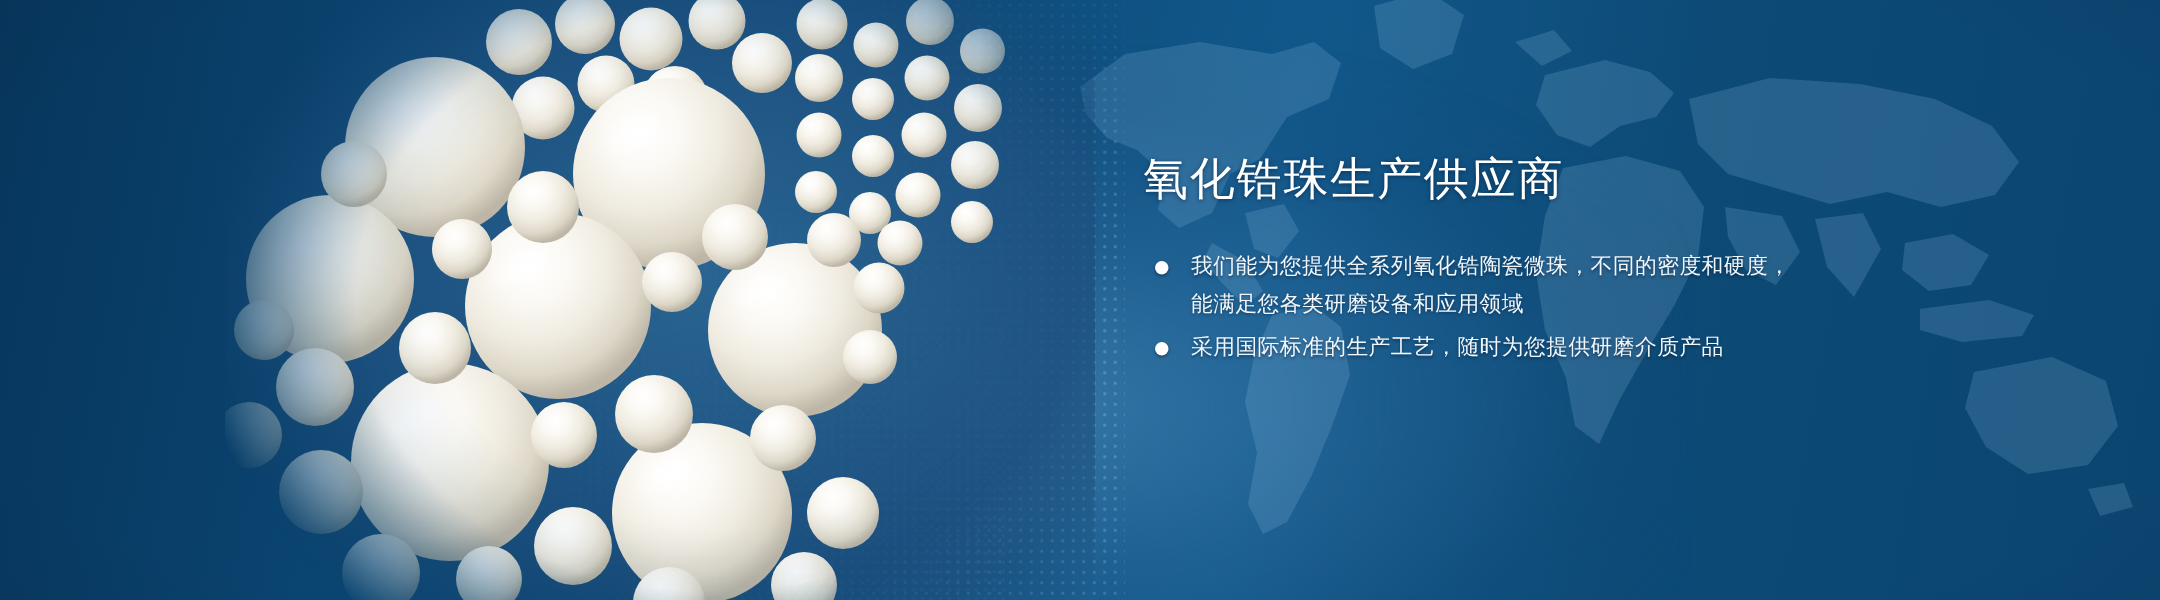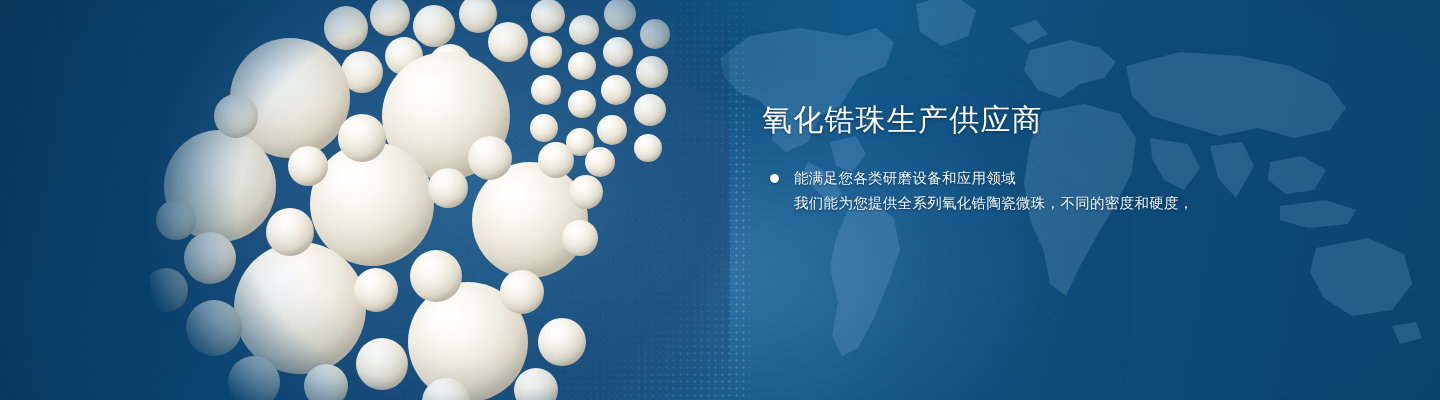--- a/index.html
+++ b/index.html
@@ -257,19 +257,23 @@
   </div>
 
   <div class="bg-vig"></div>
 
   <div class="copy">
     <h1 class="headline">氧化锆珠生产供应商</h1>
 
     <ul class="bullets">
       <li class="bullet">
         <span class="dot"></span>
+        <span class="bline">我们能为您提供全系列氧化锆陶瓷微珠，不同的密度和硬度，</span>
         <span class="bline">能满足您各类研磨设备和应用领域</span>
-        <span class="bline">我们能为您提供全系列氧化锆陶瓷微珠，不同的密度和硬度，</span>
+      </li>
+      <li class="bullet">
+        <span class="dot"></span>
+        <span class="bline">采用国际标准的生产工艺，随时为您提供研磨介质产品</span>
       </li>
     </ul>
   </div>
 
 </div>
 
 </body></html>

